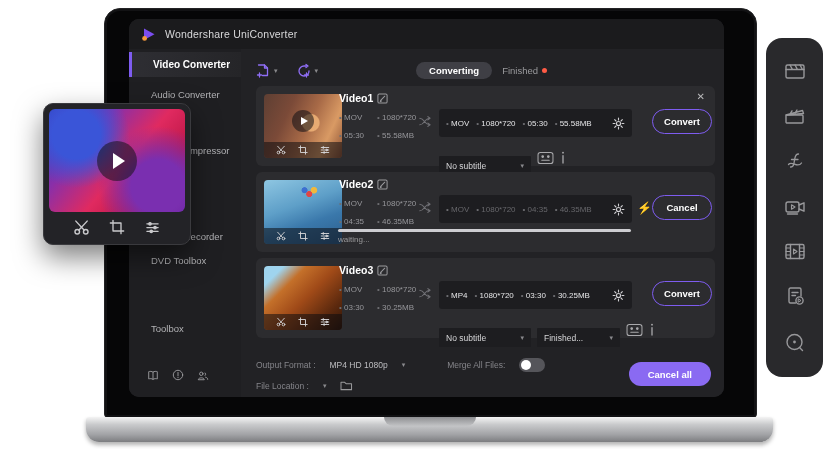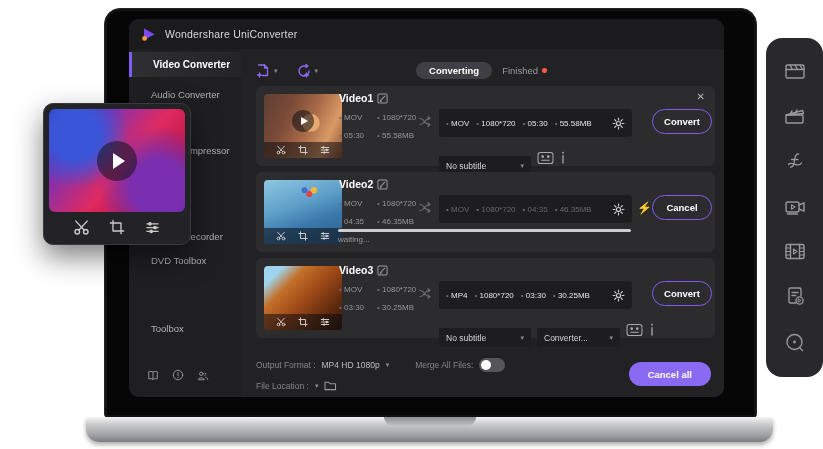--- a/index.html
+++ b/index.html
@@ -88,21 +88,21 @@
   .ddrow { position:absolute; left:183px; top:54px; display:flex; align-items:center; gap:6px; }
   .dd { height:19px; background:#1d1d20; border-radius:1px; display:flex; align-items:center;
     justify-content:space-between; padding:0 7px; font-size:8.5px; color:#d5d5d7; cursor:pointer;margin-top:16px; }
   .dd-sub { width:92px; } .dd-aud { width:83px; }
   .icon-btn { cursor:pointer; display:flex; align-items:center; }
   .progress { position:absolute; left:82px; top:57px; width:293px; height:3px; background:#cdcdd1; border-radius:2px; }
   .status { position:absolute; left:82px; top:63px; font-size:8px; color:#9b9b9d; }
 
   
   .footerbar { position:relative; flex:1; }
-  .f-line { position:absolute; display:flex; align-items:center; gap:6px; font-size:8.5px; color:#85858a; }
+  .f-line { position:absolute; display:flex; align-items:center; gap:14px; font-size:8.5px; color:#85858a; }
   .f1 { left:15px; top:14px; } .f2 { left:15px; top:36px; }
   .f-val { color:#bdbdc0; }
   .cancel-all { position:absolute; right:13px; top:18px; height:24px; padding:0 19px; border:none;
     background:#8a6af2; border-radius:13px; color:#fff; font-size:9.5px; font-weight:bold;
     font-family:"Liberation Sans", sans-serif; cursor:pointer; }
 
   
   .float-player { position:absolute; left:43px; top:103px; width:148px; height:142px; background:#232327;
     border:1px solid #3a3a3e; border-radius:10px; box-shadow:0 12px 28px rgba(0,0,0,.5); padding:5px; z-index:5;}
   .fp-thumb { position:relative; width:100%; height:103px; border-radius:6px; overflow:hidden;
@@ -352,21 +352,21 @@
                     <path d="M7 1.2 v2 M7 10.8 v2 M1.2 7 h2 M10.8 7 h2 M2.9 2.9 l1.4 1.4 M9.7 9.7 l1.4 1.4 M11.1 2.9 L9.7 4.3 M4.3 9.7 L2.9 11.1"></path>
                   </svg>
               </div>
               <button class="pill-btn">Convert</button>
               <div class="ddrow">
                 <div class="dd dd-sub">
                   <span>No subtitle</span>
                     <span class="chev">▾</span>
                 </div>
                 <div class="dd dd-aud">
-                  <span>Converter...</span>
+                  <span>Finished...</span>
                     <span class="chev">▾</span>
                 </div>
                 <span class="icon-btn">
                   <svg width="17" height="14" viewBox="0 0 18 15" stroke="#a9a9ac" stroke-width="1.1">
                       <rect x="1" y="1.5" width="16" height="12" rx="2.5"></rect>
                       <circle cx="6" cy="6" r=".9" fill="#a9a9ac"></circle>
                       <circle cx="12" cy="6" r=".9" fill="#a9a9ac"></circle>
                       <path d="M5 10 h8"></path>
                     </svg>
                 </span>

